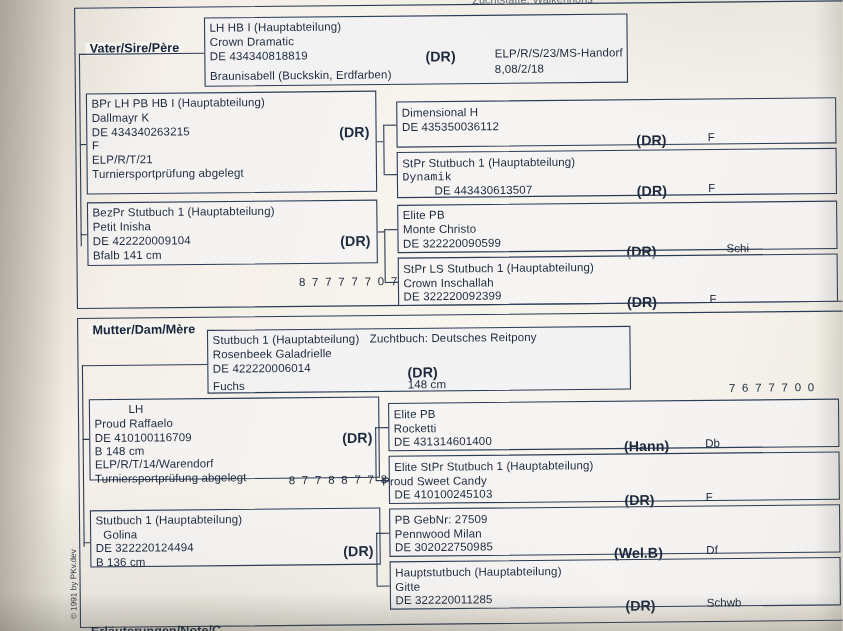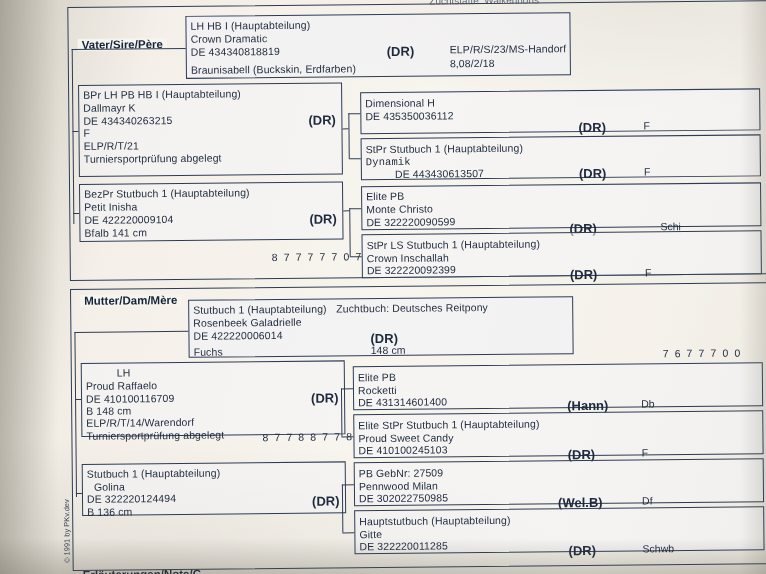--- a/index.html
+++ b/index.html
@@ -220,21 +220,21 @@
 
     <div class="box" style="left:352px; top:366px; width:410px; height:44px;"></div>
     <div class="lbl" style="left:357px; top:371px;">Elite   PB</div>
     <div class="lbl" style="left:357px; top:384px;">Rocketti</div>
     <div class="lbl" style="left:357px; top:396px;">DE 431314601400</div>
     <div class="dr" style="left:566px; top:400px;">(Hann)</div>
     <div class="sfx" style="left:640px; top:400px;">Db</div>
 
     <div class="box" style="left:352px; top:414px; width:410px; height:44px;"></div>
     <div class="lbl" style="left:357px; top:419px;">Elite StPr   Stutbuch 1 (Hauptabteilung)</div>
-    <div class="lbl" style="left:357px; top:432px;">Proud Sweet Candy</div>
+    <div class="lbl" style="left:346px; top:432px;">Proud Sweet Candy</div>
     <div class="lbl" style="left:357px; top:444px;">DE 410100245103</div>
     <div class="dr" style="left:566px; top:449px;">(DR)</div>
     <div class="sfx" style="left:640px; top:449px;">F</div>
 
     <div class="box" style="left:352px; top:462px; width:410px; height:44px;"></div>
     <div class="lbl" style="left:357px; top:467px;">PB  GebNr:   27509</div>
     <div class="lbl" style="left:357px; top:480px;">Pennwood Milan</div>
     <div class="lbl" style="left:357px; top:492px;">DE 302022750985</div>
     <div class="dr" style="left:556px; top:497px;">(Wel.B)</div>
     <div class="sfx" style="left:640px; top:497px;">Df</div>

